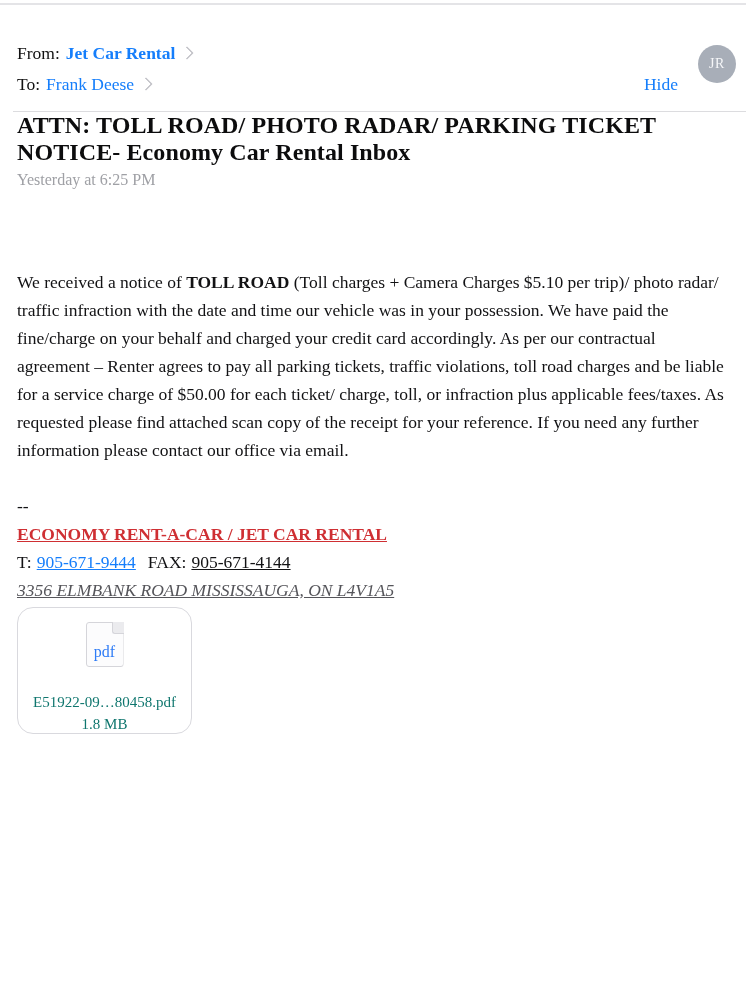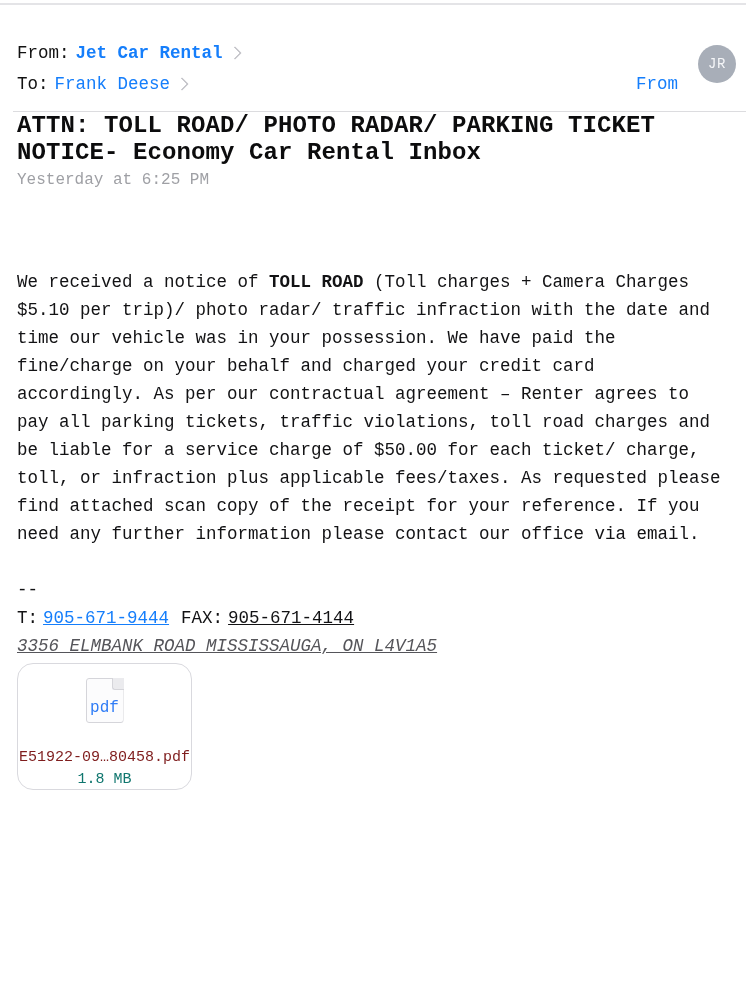--- a/index.html
+++ b/index.html
@@ -1,20 +1,20 @@
 <!DOCTYPE html>
 <html><head>
 <meta charset="utf-8">
 <style>
   html,body{margin:0;padding:0;background:#fff;}
   .page{
     position:relative;
     width:746px;height:1000px;
     background:#fff;
-    font-family:Liberation Mono, monospace;
+    font-family:Liberation Serif, serif;
     color:#111;
     overflow:hidden;
   }
   .top-hairline{height:2px;background:#e4e4e7;margin-top:3px;}
   
   .header{position:relative;padding:37px 17px 0 17px;}
   .from-row,.to-row{font-size:17.5px;line-height:22px;display:flex;align-items:center;}
   .to-row{margin-top:9px;justify-content:space-between;padding-right:51px;gap:25px;}
   .to-left{display:flex;align-items:center;}
   .hdr-label{color:#111;}
@@ -45,58 +45,59 @@
     margin:3px 0 0 17px;
     border:1.5px solid #d9d9de;border-radius:16px;
     display:flex;flex-direction:column;align-items:center;
     padding-top:14px;cursor:pointer;background:#fff;
   }
   .doc-icon{width:38px;height:51px;position:relative;}
   .doc-body{position:absolute;left:0;top:0;right:0;bottom:0;background:#fcfcfd;border:1px solid #d5d5da;border-radius:3px;
     clip-path:polygon(0 0,69% 0,100% 23%,100% 100%,0 100%);}
   .doc-fold{position:absolute;top:0;right:0;width:11px;height:11px;background:#ebebee;border-left:1px solid #d5d5da;border-bottom:1px solid #d5d5da;border-bottom-left-radius:3px;}
   .doc-label{position:absolute;left:0;right:0;top:21px;text-align:center;color:#2f7cf6;font-size:16px;}
-  .att-filename{margin-top:26px;font-size:15px;line-height:18px;color:#7f1d1d;}
+  .att-filename{margin-top:26px;font-size:15px;line-height:18px;color:#0f766e;}
   .att-size{margin-top:4px;font-size:15px;line-height:18px;color:#0f766e;}
 </style>
 </head>
 <body>
 
 <div class="page">
   <div class="top-hairline"></div>
 
   <div class="header">
     <div class="from-row">
       <span class="hdr-label">From:</span>
       <span class="link-blue from-name">Jet Car Rental</span>
       <span class="chev"></span>
     </div>
     <div class="to-row">
       <span class="to-left">
         <span class="hdr-label">To:</span>
         <span class="link-blue to-name">Frank Deese</span>
         <span class="chev"></span>
       </span>
-      <span class="hide-btn">From</span>
+      <span class="hide-btn">Hide</span>
     </div>
     <div class="avatar">JR</div>
   </div>
 
   <div class="separator"></div>
 
   <div class="subject-block">
     <div class="subject">ATTN: TOLL ROAD/ PHOTO RADAR/ PARKING TICKET NOTICE- Economy Car Rental Inbox</div>
     <div class="timestamp">Yesterday at 6:25 PM</div>
   </div>
 
   <div class="body">
     <div class="spacer"></div>
     <p class="para"><span>We received a notice of </span><b>TOLL ROAD</b><span> (Toll charges + Camera Charges $5.10 per trip)/ photo radar/ traffic infraction with the date and time our vehicle was in your possession. We have paid the fine/charge on your behalf and charged your credit card accordingly. As per our contractual agreement – Renter agrees to pay all parking tickets, traffic violations, toll road charges and be liable for a service charge of $50.00 for each ticket/ charge, toll, or infraction plus applicable fees/taxes. As requested please find attached scan copy of the receipt for your reference. If you need any further information please contact our office via email.</span></p>
     <div class="spacer"></div>
     <div class="sig-dashes">--</div>
+    <div class="sig-company"><a>ECONOMY RENT-A-CAR / JET CAR RENTAL</a></div>
     <div class="sig-phone"><span>T:</span><span class="tel">905-671-9444</span><span class="fax-label">FAX:</span><span class="fax-num">905-671-4144</span></div>
     <div class="sig-address">3356 ELMBANK ROAD MISSISSAUGA, ON L4V1A5</div>
   </div>
 
   <div class="attachment-card">
     <div class="doc-icon">
       <div class="doc-body"></div>
       <div class="doc-fold"></div>
       <div class="doc-label">pdf</div>
     </div>

